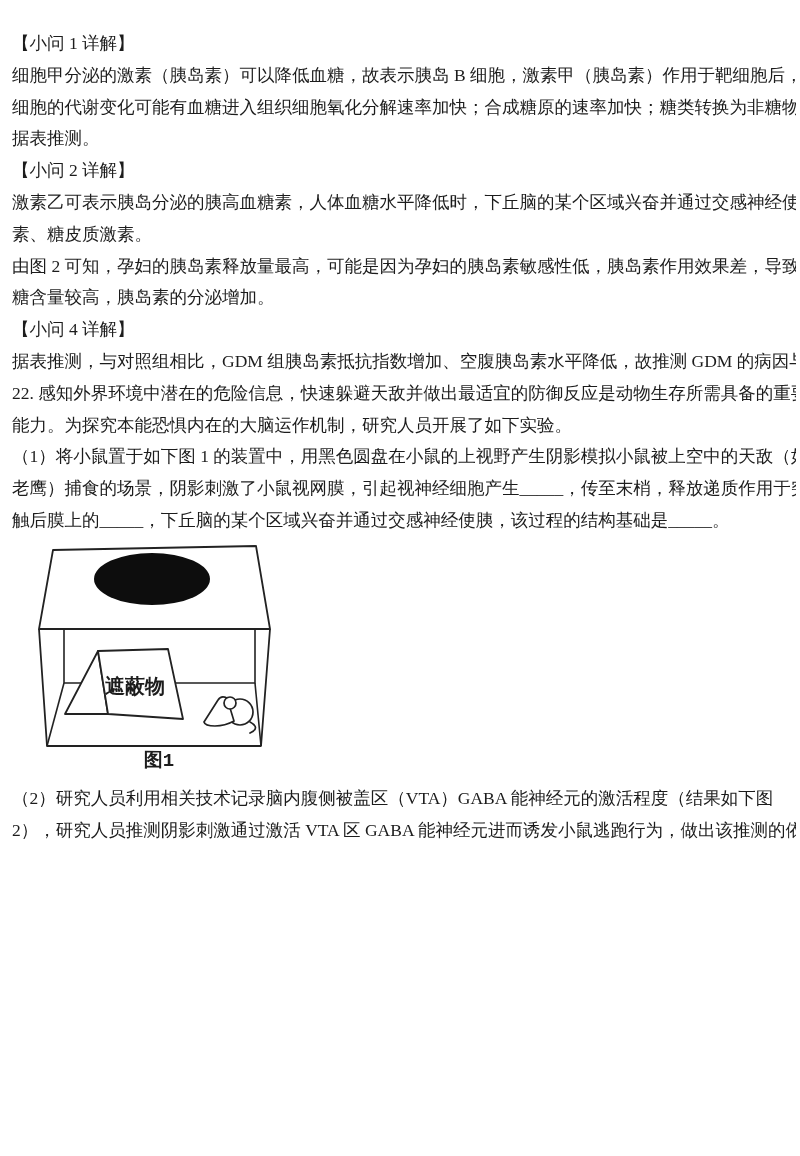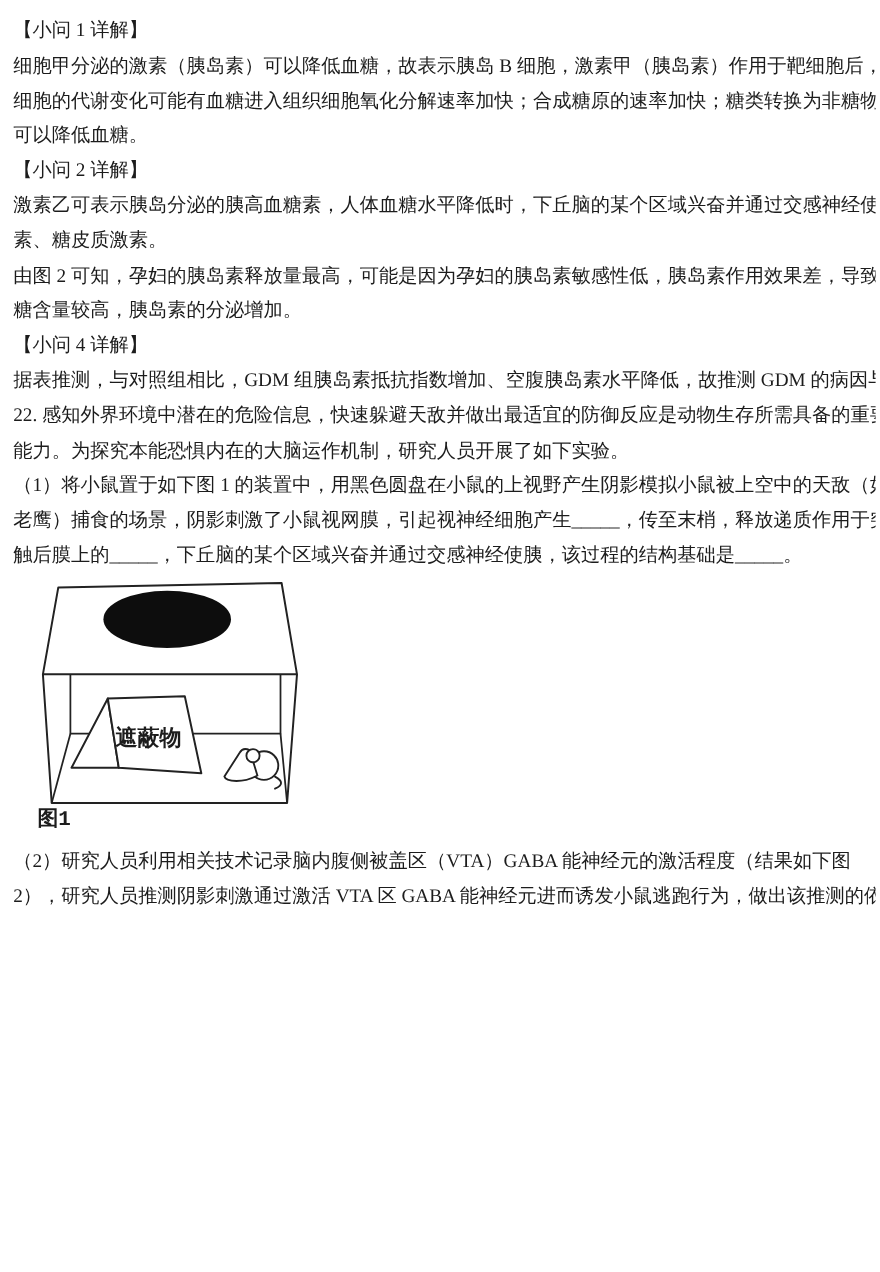--- a/index.html
+++ b/index.html
@@ -9,56 +9,58 @@
   }
   body {
     width: 800px;
     height: 1156px;
     overflow: hidden;
     font-family: "Liberation Serif", "DejaVu Serif", serif;
     color: #1c1c1c;
   }
   .doc {
     padding: 12px 4px 0 12px;
+    margin-top: 16px;
   }
   .line {
     height: 31.8px;
     line-height: 31.8px;
     font-size: 17.5px;
     white-space: nowrap;
     overflow: hidden;
   }
   .fig-wrap {
     width: 250px;
     margin: 4px 0 0 22px;
     font-family: Liberation Mono, monospace;
   }
   .fig-svg {
     display: block;
   }
   .fig-caption {
     height: 28px;
     line-height: 24px;
+    text-align: center;
     font-weight: bold;
     font-size: 19px;
   }
   .after-fig {
     margin-top: 6px;
   }
 </style>
 </head>
 <body>
 
 <div class="doc">
 
   <div class="line">【小问 1 详解】</div>
 
   <div class="line">细胞甲分泌的激素（胰岛素）可以降低血糖，故表示胰岛 B 细胞，激素甲（胰岛素）作用于靶细胞后，靶</div>
   <div class="line">细胞的代谢变化可能有血糖进入组织细胞氧化分解速率加快；合成糖原的速率加快；糖类转换为非糖物质</div>
-  <div class="line">可以降低血糖。</div>
+  <div class="line">据表推测。</div>
 
   <div class="line">【小问 2 详解】</div>
 
   <div class="line">激素乙可表示胰岛分泌的胰高血糖素，人体血糖水平降低时，下丘脑的某个区域兴奋并通过交感神经使胰</div>
   <div class="line">素、糖皮质激素。</div>
 
 
   <div class="line">由图 2 可知，孕妇的胰岛素释放量最高，可能是因为孕妇的胰岛素敏感性低，胰岛素作用效果差，导致血</div>
   <div class="line">糖含量较高，胰岛素的分泌增加。</div>
 

